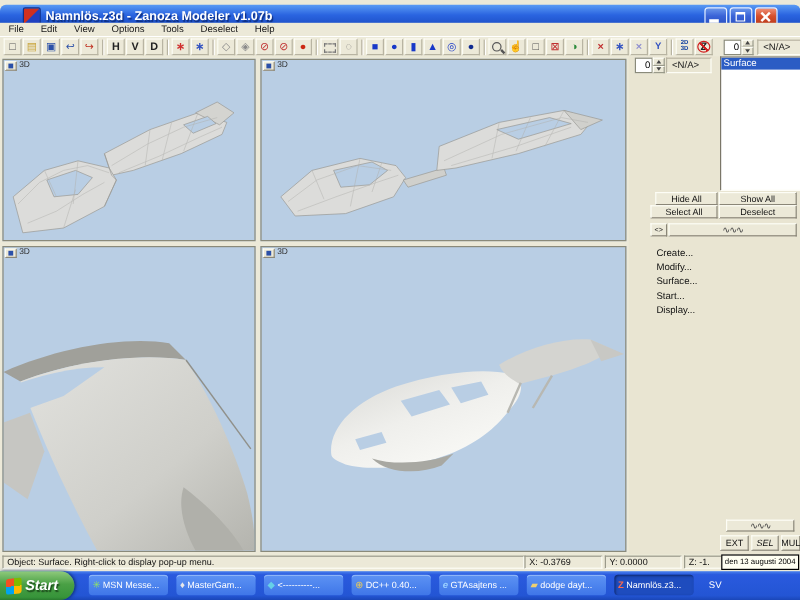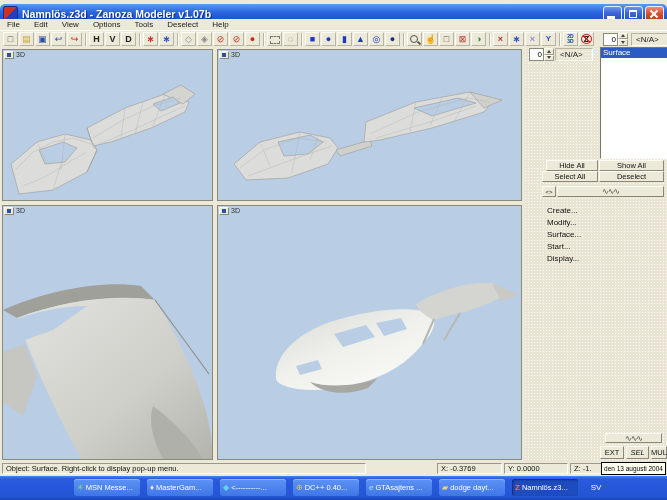--- a/index.html
+++ b/index.html
@@ -2,21 +2,21 @@
 <html><head>
 <meta charset="utf-8">
 <style>
   html,body{margin:0;padding:0;}
   body{width:667px;height:500px;overflow:hidden;font-family:"Liberation Sans",sans-serif;background:#000;}
   .screen{position:relative;width:667px;height:500px;background:#ece9d8;}
 
   
   .titlebar{position:absolute;left:0;top:4px;width:667px;height:19px;
     background:linear-gradient(180deg,#5a9bf4 0%,#2a64e0 45%,#1a4ac0 100%);
-    border-radius:5px 5px 0 0;display:flex;align-items:center;padding:0 3px;box-sizing:border-box;}
+    border-radius:5px 5px 0 0;display:flex;align-items:center;padding:0 19px;box-sizing:border-box;}
   .appicon{width:13px;height:13px;border-radius:2px;margin-right:4px;flex:0 0 auto;
     background:linear-gradient(135deg,#d03020 48%,#2040c0 52%);border:1px solid #10308a;}
   .title-text{color:#fff;font-size:10.5px;font-weight:bold;text-shadow:1px 1px 1px #0a2a7a;white-space:nowrap;flex:1;}
   .winbtn{width:17px;height:14px;border-radius:3px;border:1px solid #e8f0ff;margin-left:2px;position:relative;flex:0 0 auto;
     background:linear-gradient(180deg,#6a96ea,#3a64d8 45%,#2a50c0);}
   .winbtn.close{background:linear-gradient(180deg,#f09078,#d6502e 45%,#b83818);}
   .winbtn.min::before{content:"";position:absolute;left:3px;bottom:2px;width:8px;height:3px;background:#fff;}
   .winbtn.restore::before{content:"";position:absolute;left:4px;top:3px;width:6px;height:5px;border:1px solid #fff;border-top-width:2px;}
   .winbtn.close::before,.winbtn.close::after{content:"";position:absolute;left:3px;top:6px;width:10px;height:2px;background:#fff;}
   .winbtn.close::before{transform:rotate(45deg);} .winbtn.close::after{transform:rotate(-45deg);}
@@ -307,28 +307,32 @@
     <span class="plink" style="top:194px;">Start...</span>
     <span class="plink" style="top:206px;">Display...</span>
 
     <span class="pbtn wave" style="left:81px;top:386px;width:57px;height:10px;">∿∿∿</span>
     <span class="pbtn" style="left:76px;top:399px;width:24px;height:13px;">EXT</span>
     <span class="pbtn" style="left:102px;top:399px;width:23px;height:13px;font-style:italic;">SEL</span>
     <span class="pbtn" style="left:127px;top:399px;width:16px;height:13px;">MUL</span>
   </div>
 
   <div class="statusbar">
-    <span class="sseg" style="left:2px;width:364px;">Object: Surface. Right-click to display pop-up menu.</span>
+    <span class="sseg" style="left:2px;width:435px;">Object: Surface. Right-click to display pop-up menu.</span>
     <span class="sseg" style="left:437px;width:65px;">X: -0.3769</span>
     <span class="sseg" style="left:504px;width:64px;">Y: 0.0000</span>
     <span class="sseg" style="left:570px;width:95px;">Z: -1.</span>
     <span class="datetip">den 13 augusti 2004</span>
   </div>
 
   <div class="taskbar">
+    <div class="startbtn">
+      <span class="flag"></span>
+      <span class="start-label">Start</span>
+    </div>
     <div class="tasks">
 
         <div class="task" data-active="false">
           <span class="task-icon" style="color:#8ee06a">✳</span>
           <span class="task-label">MSN Messe...</span>
         </div>
 
         <div class="task" data-active="false">
           <span class="task-icon" style="color:#e8e8e8">♦</span>
           <span class="task-label">MasterGam...</span>

